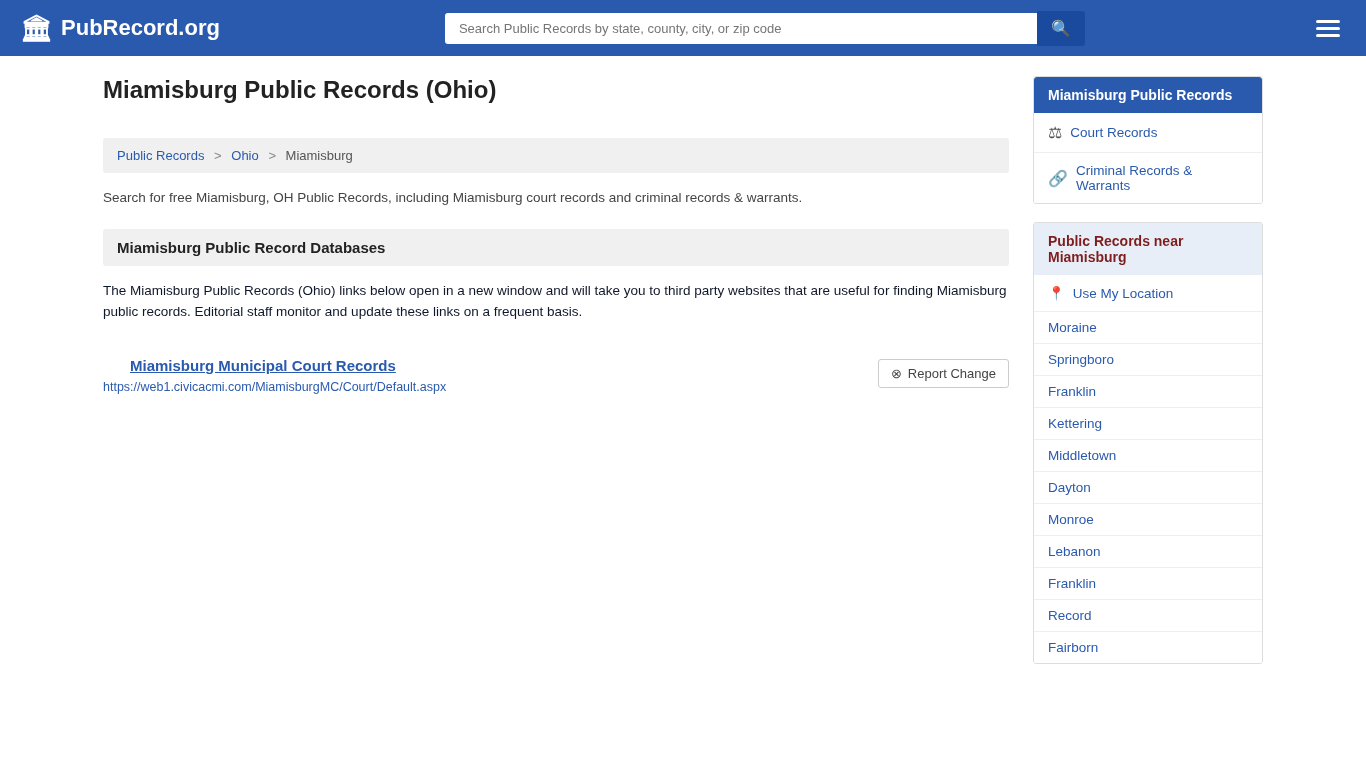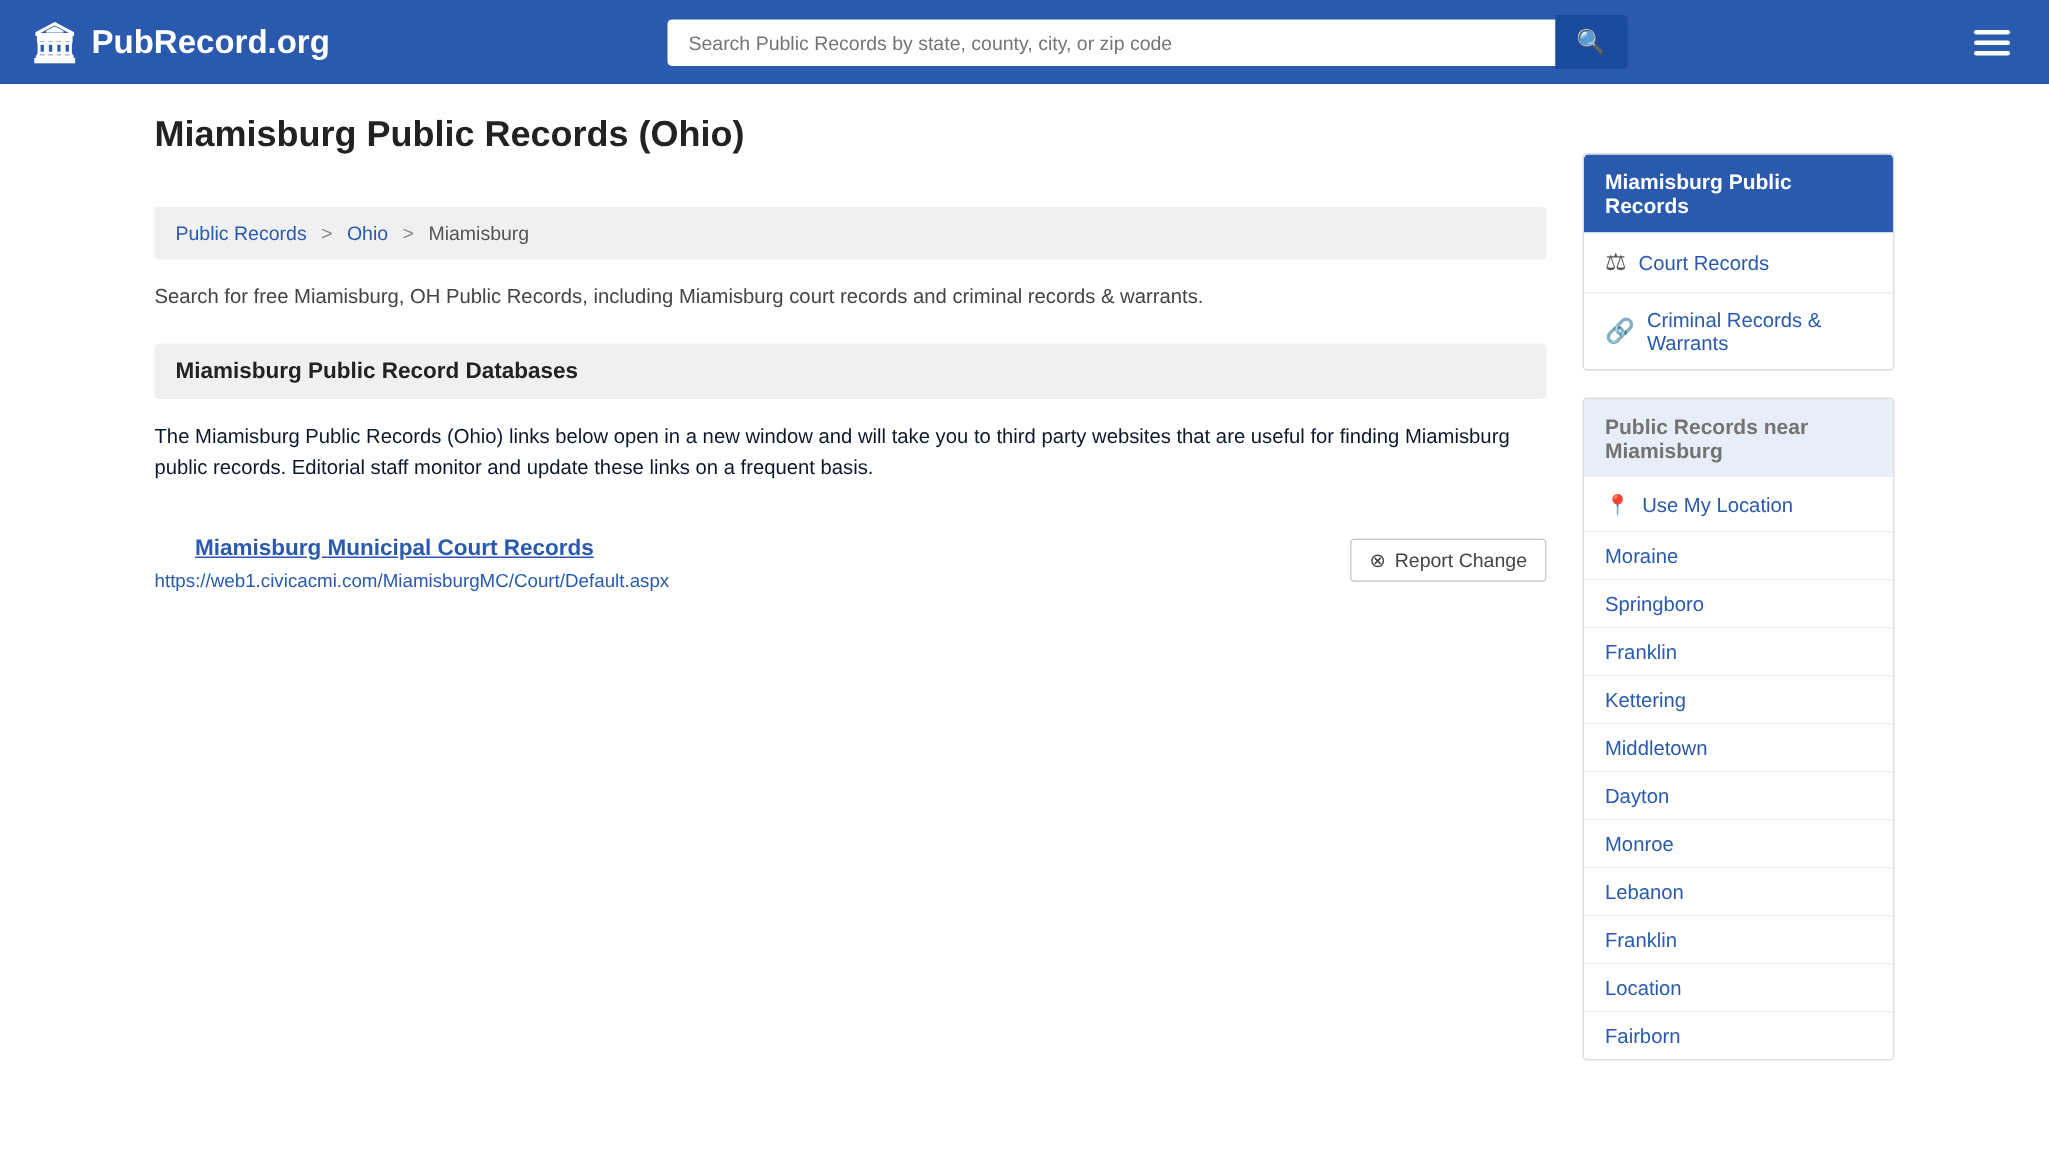--- a/index.html
+++ b/index.html
@@ -160,23 +160,22 @@
       padding: 6px 12px;
       cursor: pointer;
       font-size: 13px;
       color: #444;
       white-space: nowrap;
       margin-top: 2px;
     }
 
     
     .sidebar {
-      width: 208px;
+      width: 230px;
       flex-shrink: 0;
-      margin-top: 26px;
     }
     .sidebar-section-title {
       background: #2a5aad;
       color: #fff;
       padding: 10px 14px;
       font-size: 14px;
       font-weight: bold;
       border-radius: 3px 3px 0 0;
       margin-bottom: 0;
     }
@@ -196,21 +195,21 @@
       color: #2a5aad;
       cursor: pointer;
       text-decoration: none;
       background: #fff;
     }
     .sidebar-item:last-child { border-bottom: none; }
     .sidebar-item .item-icon { font-size: 16px; color: #555; }
 
     .sidebar-section2-title {
       background: #e8eef8;
-      color: #737373;
+      color: #7f1d1d;
       padding: 10px 14px;
       font-size: 14px;
       font-weight: bold;
     }
     .sidebar-nearby-list .sidebar-nearby-item {
       display: block;
       padding: 8px 14px;
       font-size: 13.5px;
       color: #2a5aad;
       border-bottom: 1px solid #eee;
@@ -308,19 +307,19 @@
 
       <a class="sidebar-nearby-item" href="#">Moraine</a>
           <a class="sidebar-nearby-item" href="#">Springboro</a>
           <a class="sidebar-nearby-item" href="#">Franklin</a>
           <a class="sidebar-nearby-item" href="#">Kettering</a>
           <a class="sidebar-nearby-item" href="#">Middletown</a>
           <a class="sidebar-nearby-item" href="#">Dayton</a>
           <a class="sidebar-nearby-item" href="#">Monroe</a>
           <a class="sidebar-nearby-item" href="#">Lebanon</a>
           <a class="sidebar-nearby-item" href="#">Franklin</a>
-          <a class="sidebar-nearby-item" href="#">Location</a>
+          <a class="sidebar-nearby-item" href="#">Record</a>
           <a class="sidebar-nearby-item" href="#">Fairborn</a>
         </div>
     </div>
 
   </aside>
 </div>
 
 </body></html>

